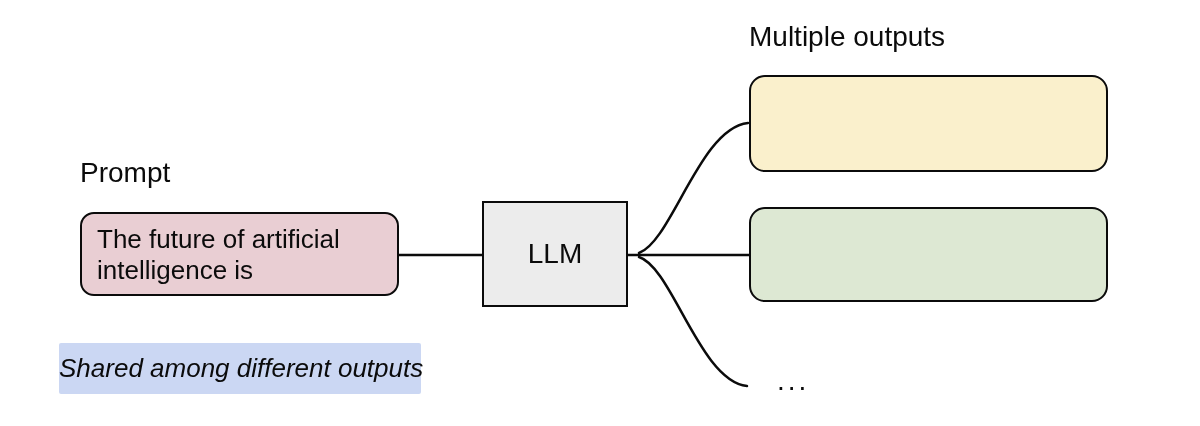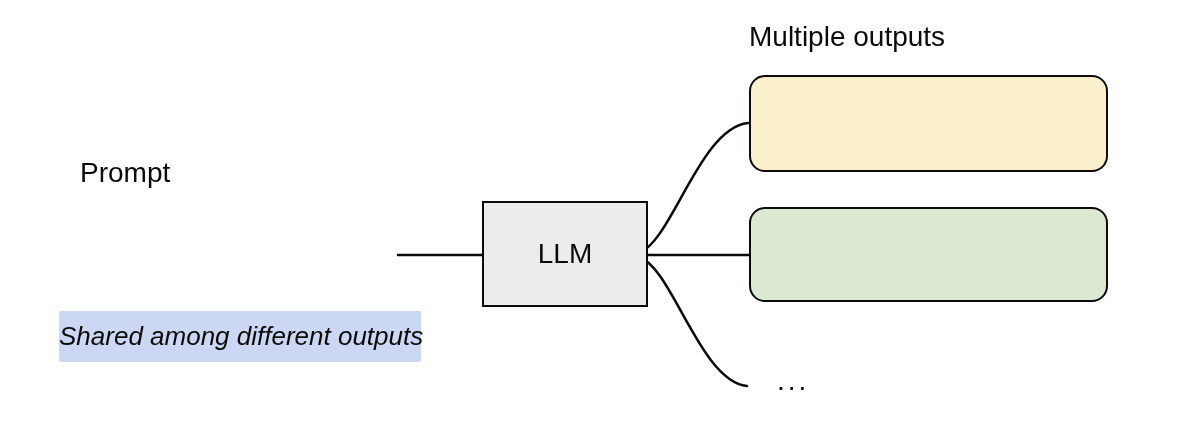--- a/index.html
+++ b/index.html
@@ -64,21 +64,21 @@
     color: #0b0b0b;
     font-size: 26px;
     font-style: italic;
     line-height: 51px;
     text-align: center;
     white-space: nowrap;
   }
   .llm-box {
     left: 482px;
     top: 201px;
-    width: 166px;
+    width: 146px;
     height: 106px;
     background: #ececec;
     display: flex;
     align-items: center;
     justify-content: center;
     font-size: 28px;
     color: #0b0b0b;
   }
   .outputs-title {
     left: 749px;
@@ -123,22 +123,25 @@
 
     <path d="M 639 253 C 672 241, 700 128, 748 123" fill="none" stroke="#0b0b0b" stroke-width="2.5" stroke-linecap="round"></path>
 
     <path d="M 628 255 H 749" fill="none" stroke="#0b0b0b" stroke-width="2.5" stroke-linecap="round"></path>
 
     <path d="M 639 257 C 672 267, 700 381, 747 386" fill="none" stroke="#0b0b0b" stroke-width="2.5" stroke-linecap="round"></path>
   </svg>
 
   <div class="label prompt-title">Prompt</div>
 
+  <div class="box prompt-box" style="background-color: rgb(233, 206, 211);">
+    <span>The future of artificial intelligence is</span>
+  </div>
 
-  <div class="prompt-note" style="background-color: rgb(203, 215, 243);">Shared among different outputs</div>
+  <div class="prompt-note" style="background-color: rgb(203, 215, 243); margin-top: 32px;">Shared among different outputs</div>
 
   <div class="box llm-box" style="background-color: rgb(236, 236, 236);">
     <span>LLM</span>
   </div>
 
   <div class="label outputs-title">Multiple outputs</div>
 
   <div class="box output-box-1" style="background-color: rgb(250, 240, 204);">
     <span></span>
   </div>

